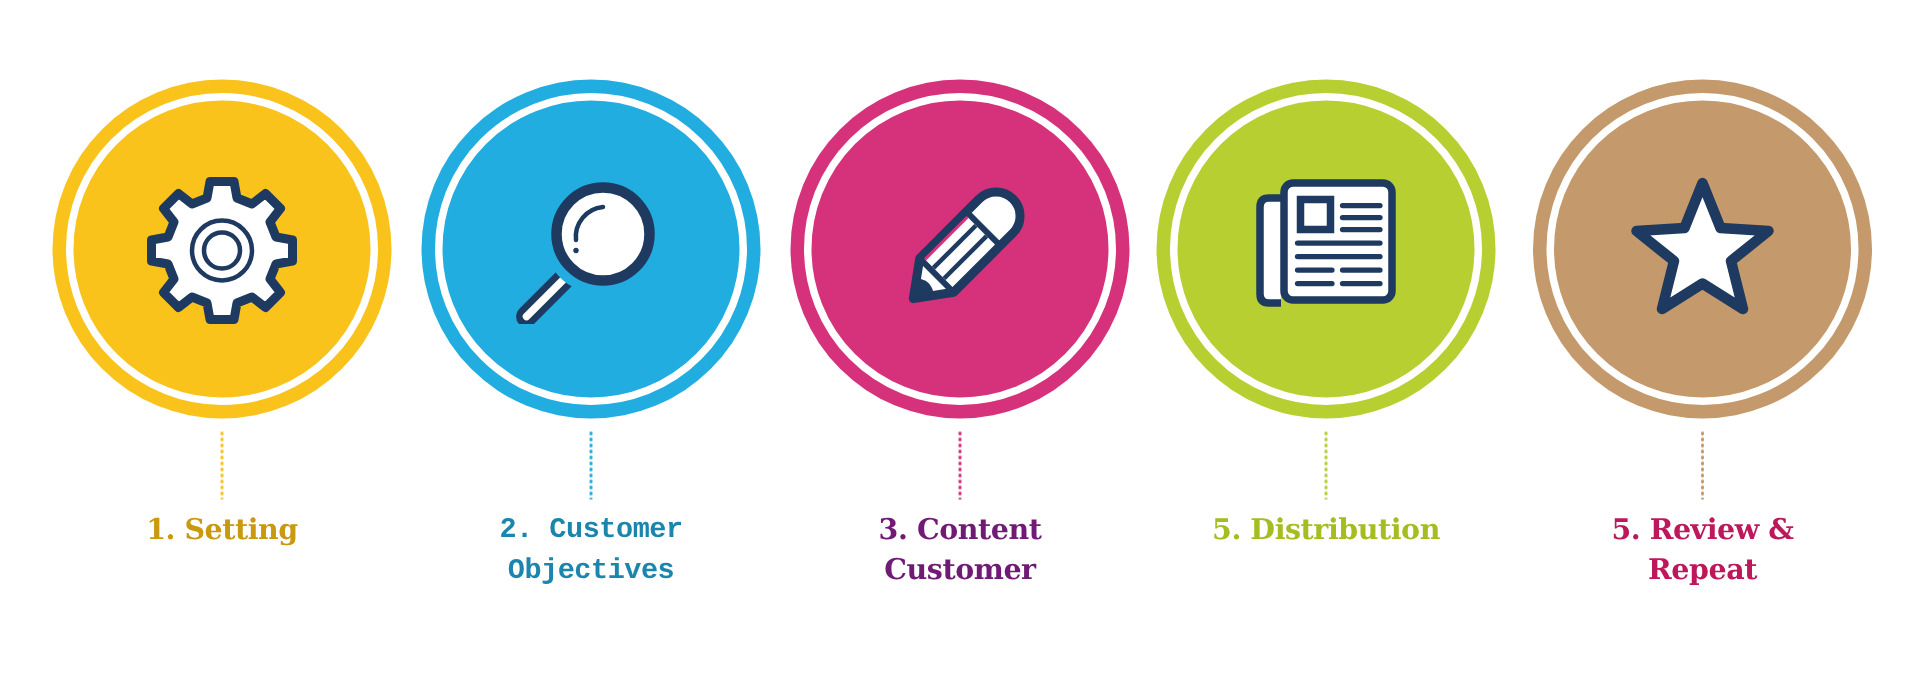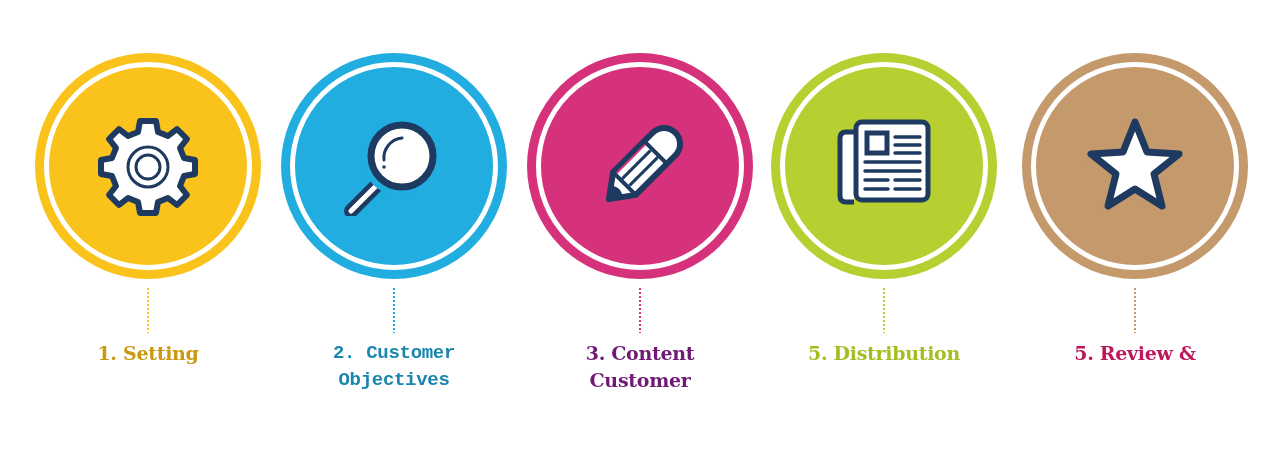--- a/index.html
+++ b/index.html
@@ -123,14 +123,15 @@
     <div class="icon">
       <svg viewBox="0 0 100 100">
         <path transform="translate(-3,3)" d="M50,6 L62,36 L94,38 L69,58 L77,90 L50,73 L23,90 L31,58 L6,38 L38,36 Z" fill="#c4996b" stroke="#c4996b" stroke-width="6" stroke-linejoin="round"></path>
         <path d="M50,6 L62,36 L94,38 L69,58 L77,90 L50,73 L23,90 L31,58 L6,38 L38,36 Z" fill="#ffffff" stroke="#1e3a60" stroke-width="7" stroke-linejoin="round"></path>
       </svg>
     </div>
   </div>
   <div class="dots" style="--c:#c4996b;"></div>
   <div class="label" style="color:#be185d;">
     <span>5. Review &amp;</span>
+    <span>Repeat</span>
   </div>
 </div>
 
 </body></html>

